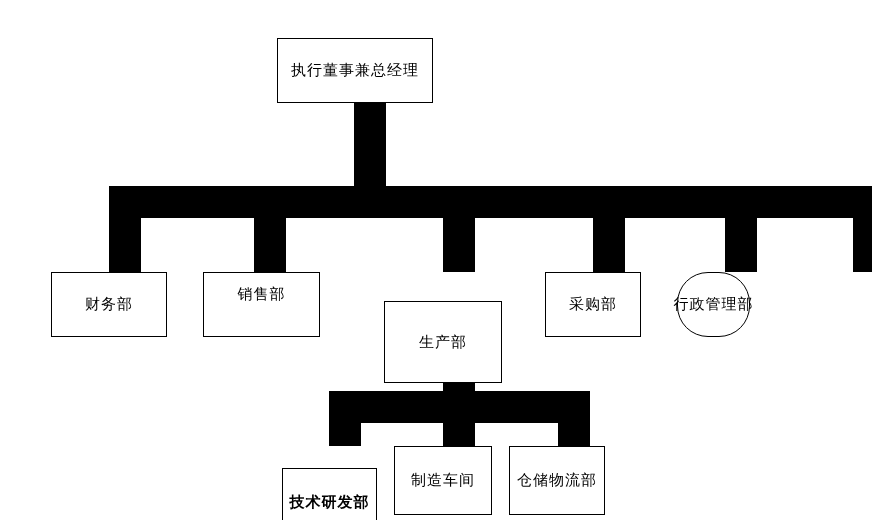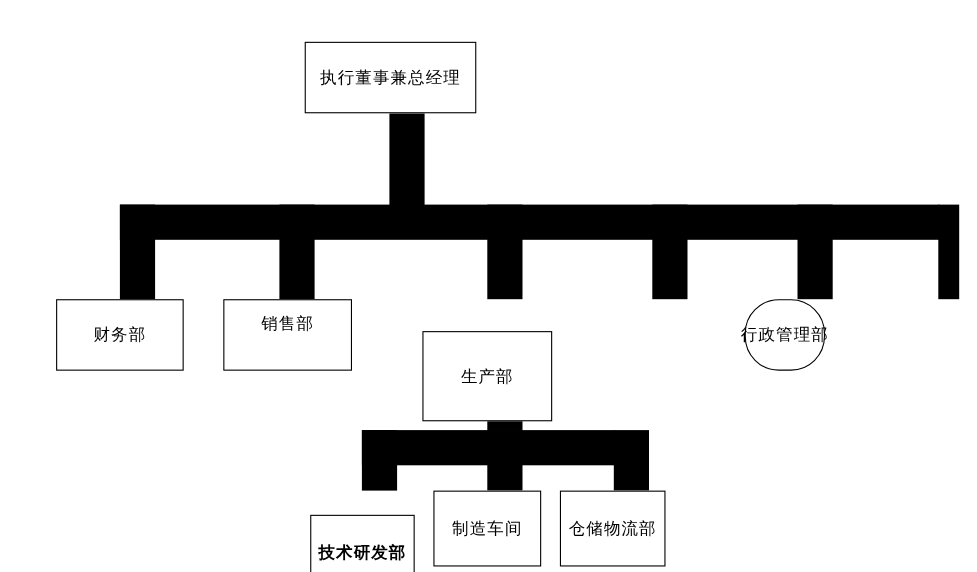--- a/index.html
+++ b/index.html
@@ -90,20 +90,23 @@
 
   <div class="node n-finance">
     <span>财务部</span>
   </div>
   <div class="node n-sales">
     <span>销售部</span>
   </div>
   <div class="node n-production">
     <span>生产部</span>
   </div>
+  <div class="node n-purchasing">
+    <span>采购部</span>
+  </div>
   <div class="node n-admin">
     <span>行政管理部</span>
   </div>
 
   <div class="node n-rd">
     <span>技术研发部</span>
   </div>
   <div class="node n-workshop">
     <span>制造车间</span>
   </div>

